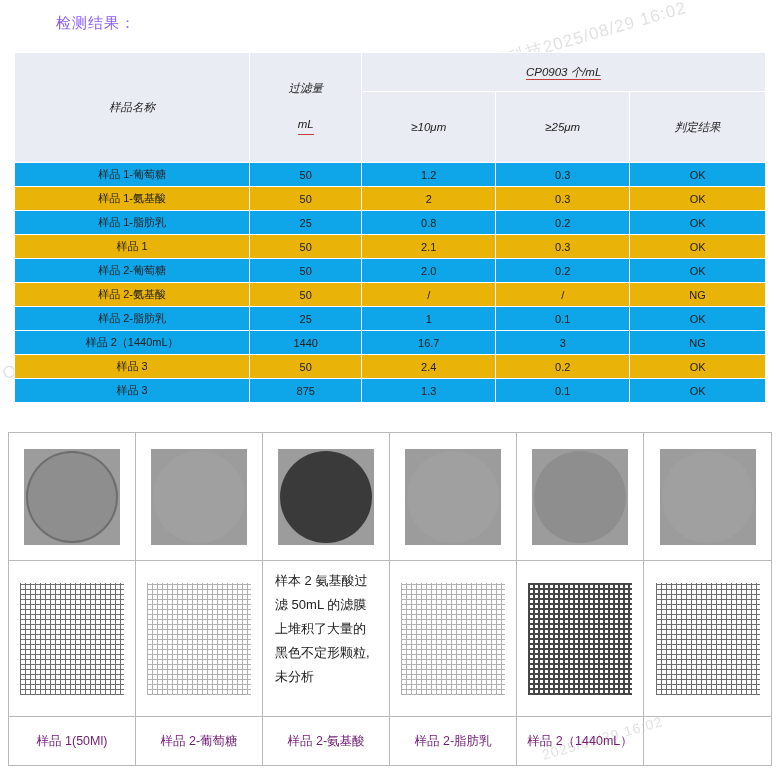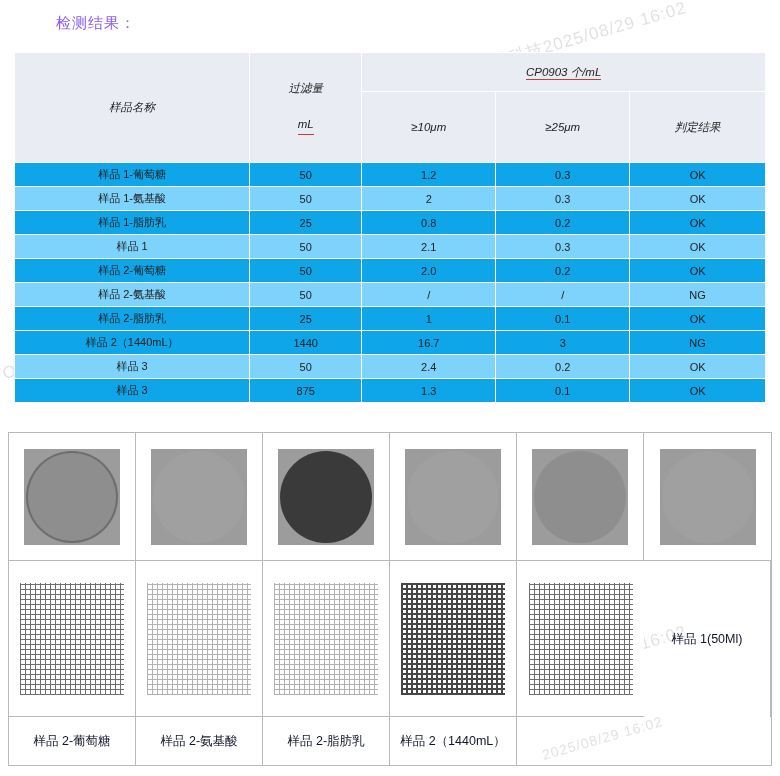--- a/index.html
+++ b/index.html
@@ -61,21 +61,21 @@
   .th-sub      { width: 134px; height: 70px; }
   .th-sub-wide { width: 136px; height: 70px; }
   .filter-line1 { display: block; margin-bottom: 22px; }
   .filter-line2 { display: block; border-bottom: 1px solid #c43c3c; display:inline-block; padding-bottom:4px;}
   .cp-label { border-bottom: 1px solid #c43c3c; padding-bottom: 1px; }
   table.results tbody td {
     height: 23px;
     font-size: 11px;
   }
   tr.row-odd  td { background: #0ea5e9; }
-  tr.row-even td { background: #7dd3fc; }
+  tr.row-even td { background: #eab308; }
   td.col-name   { width: 236px; }
   td.col-filter { width: 112px; }
   td.col-10     { width: 134px; }
   td.col-25     { width: 134px; }
   td.col-res    { width: 136px; }
 
   
   .grid {
     position: absolute;
     left: 8px;
@@ -152,21 +152,21 @@
     line-height: 1.85;
     color: #222;
     text-align: left;
   }
   .caption {
     display: flex;
     align-items: center;
     justify-content: center;
     text-align: center;
     font-size: 12.5px;
-    color: #0f172a;
+    color: #701a75;
     line-height: 1.45;
     padding: 0 4px;
   }
 
   
   .wm {
     position: absolute;
     color: rgba(120, 120, 120, 0.22);
     font-size: 17px;
     white-space: nowrap;
@@ -318,20 +318,23 @@
         <div class="disc light"></div>
       </div>
     </div>
 
     <div class="cell grid-photo">
       <div class="mesh"></div>
     </div>
     <div class="cell grid-photo">
       <div class="mesh faint"></div>
     </div>
+    <div class="cell">
+      <div class="note-text">样本 2 氨基酸过滤 50mL 的滤膜上堆积了大量的黑色不定形颗粒, 未分析</div>
+    </div>
     <div class="cell grid-photo">
       <div class="mesh faint"></div>
     </div>
     <div class="cell grid-photo">
       <div class="mesh dense"></div>
     </div>
     <div class="cell grid-photo last-col">
       <div class="mesh"></div>
     </div>
 

